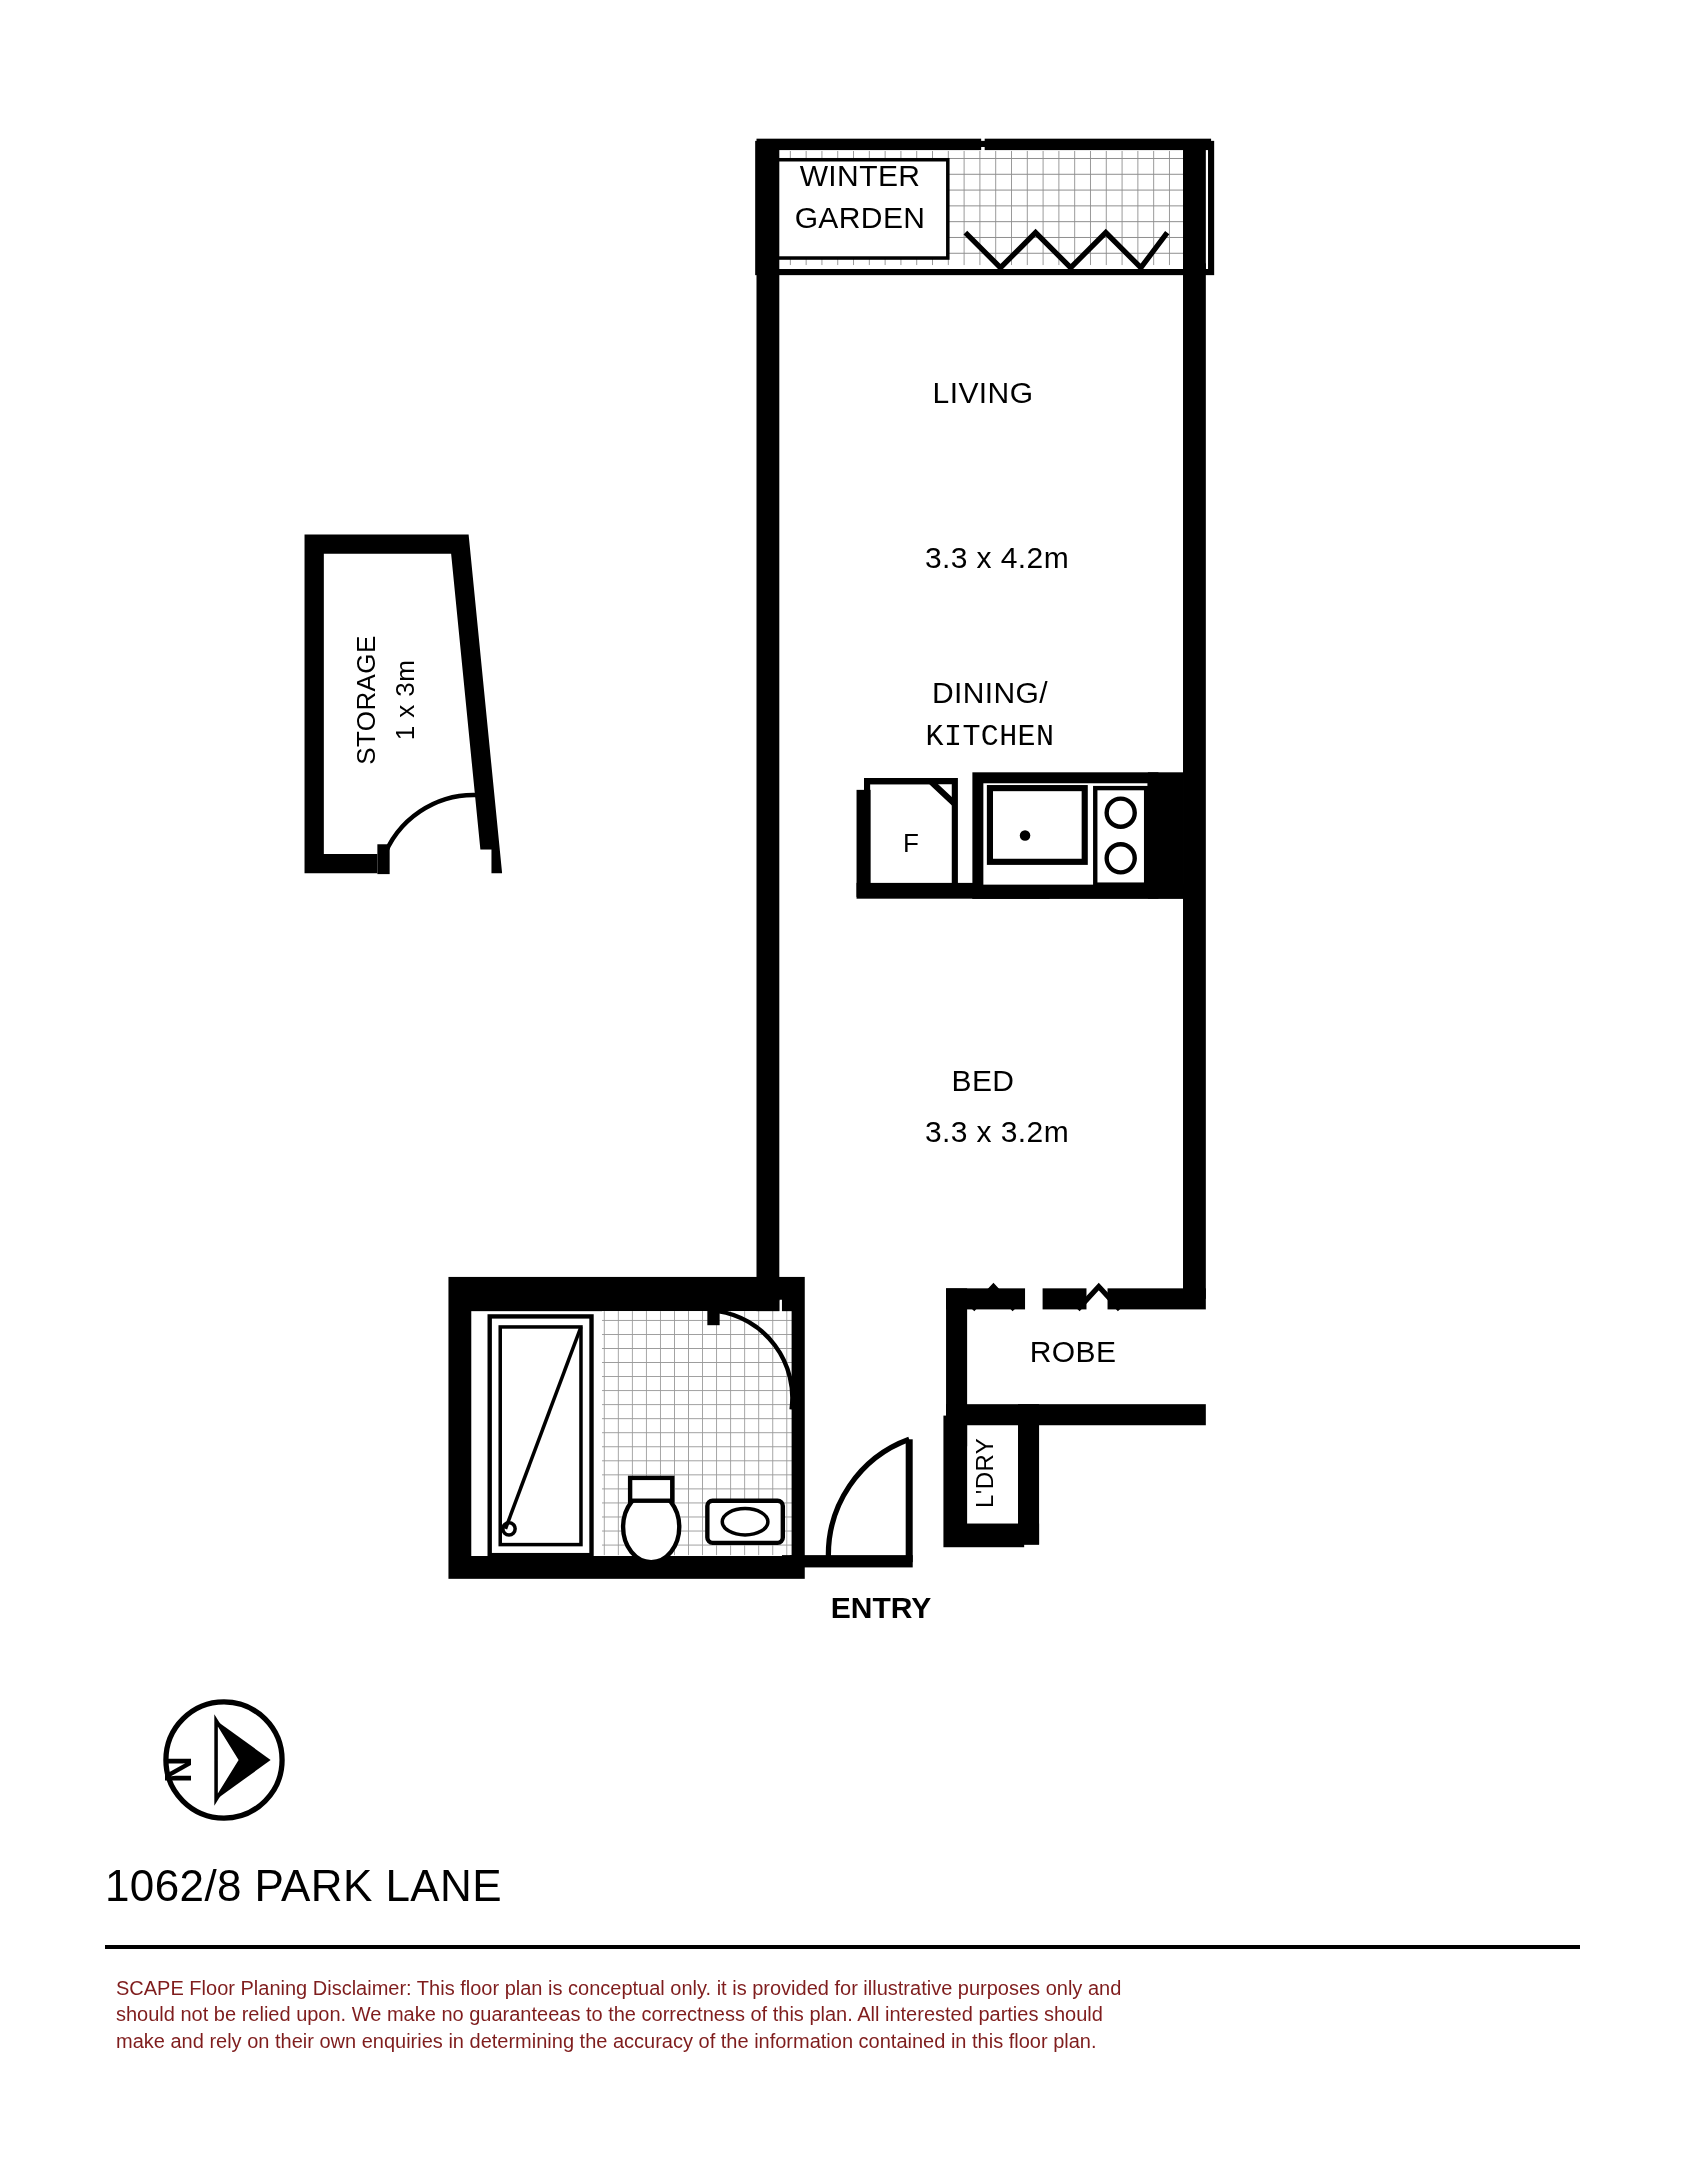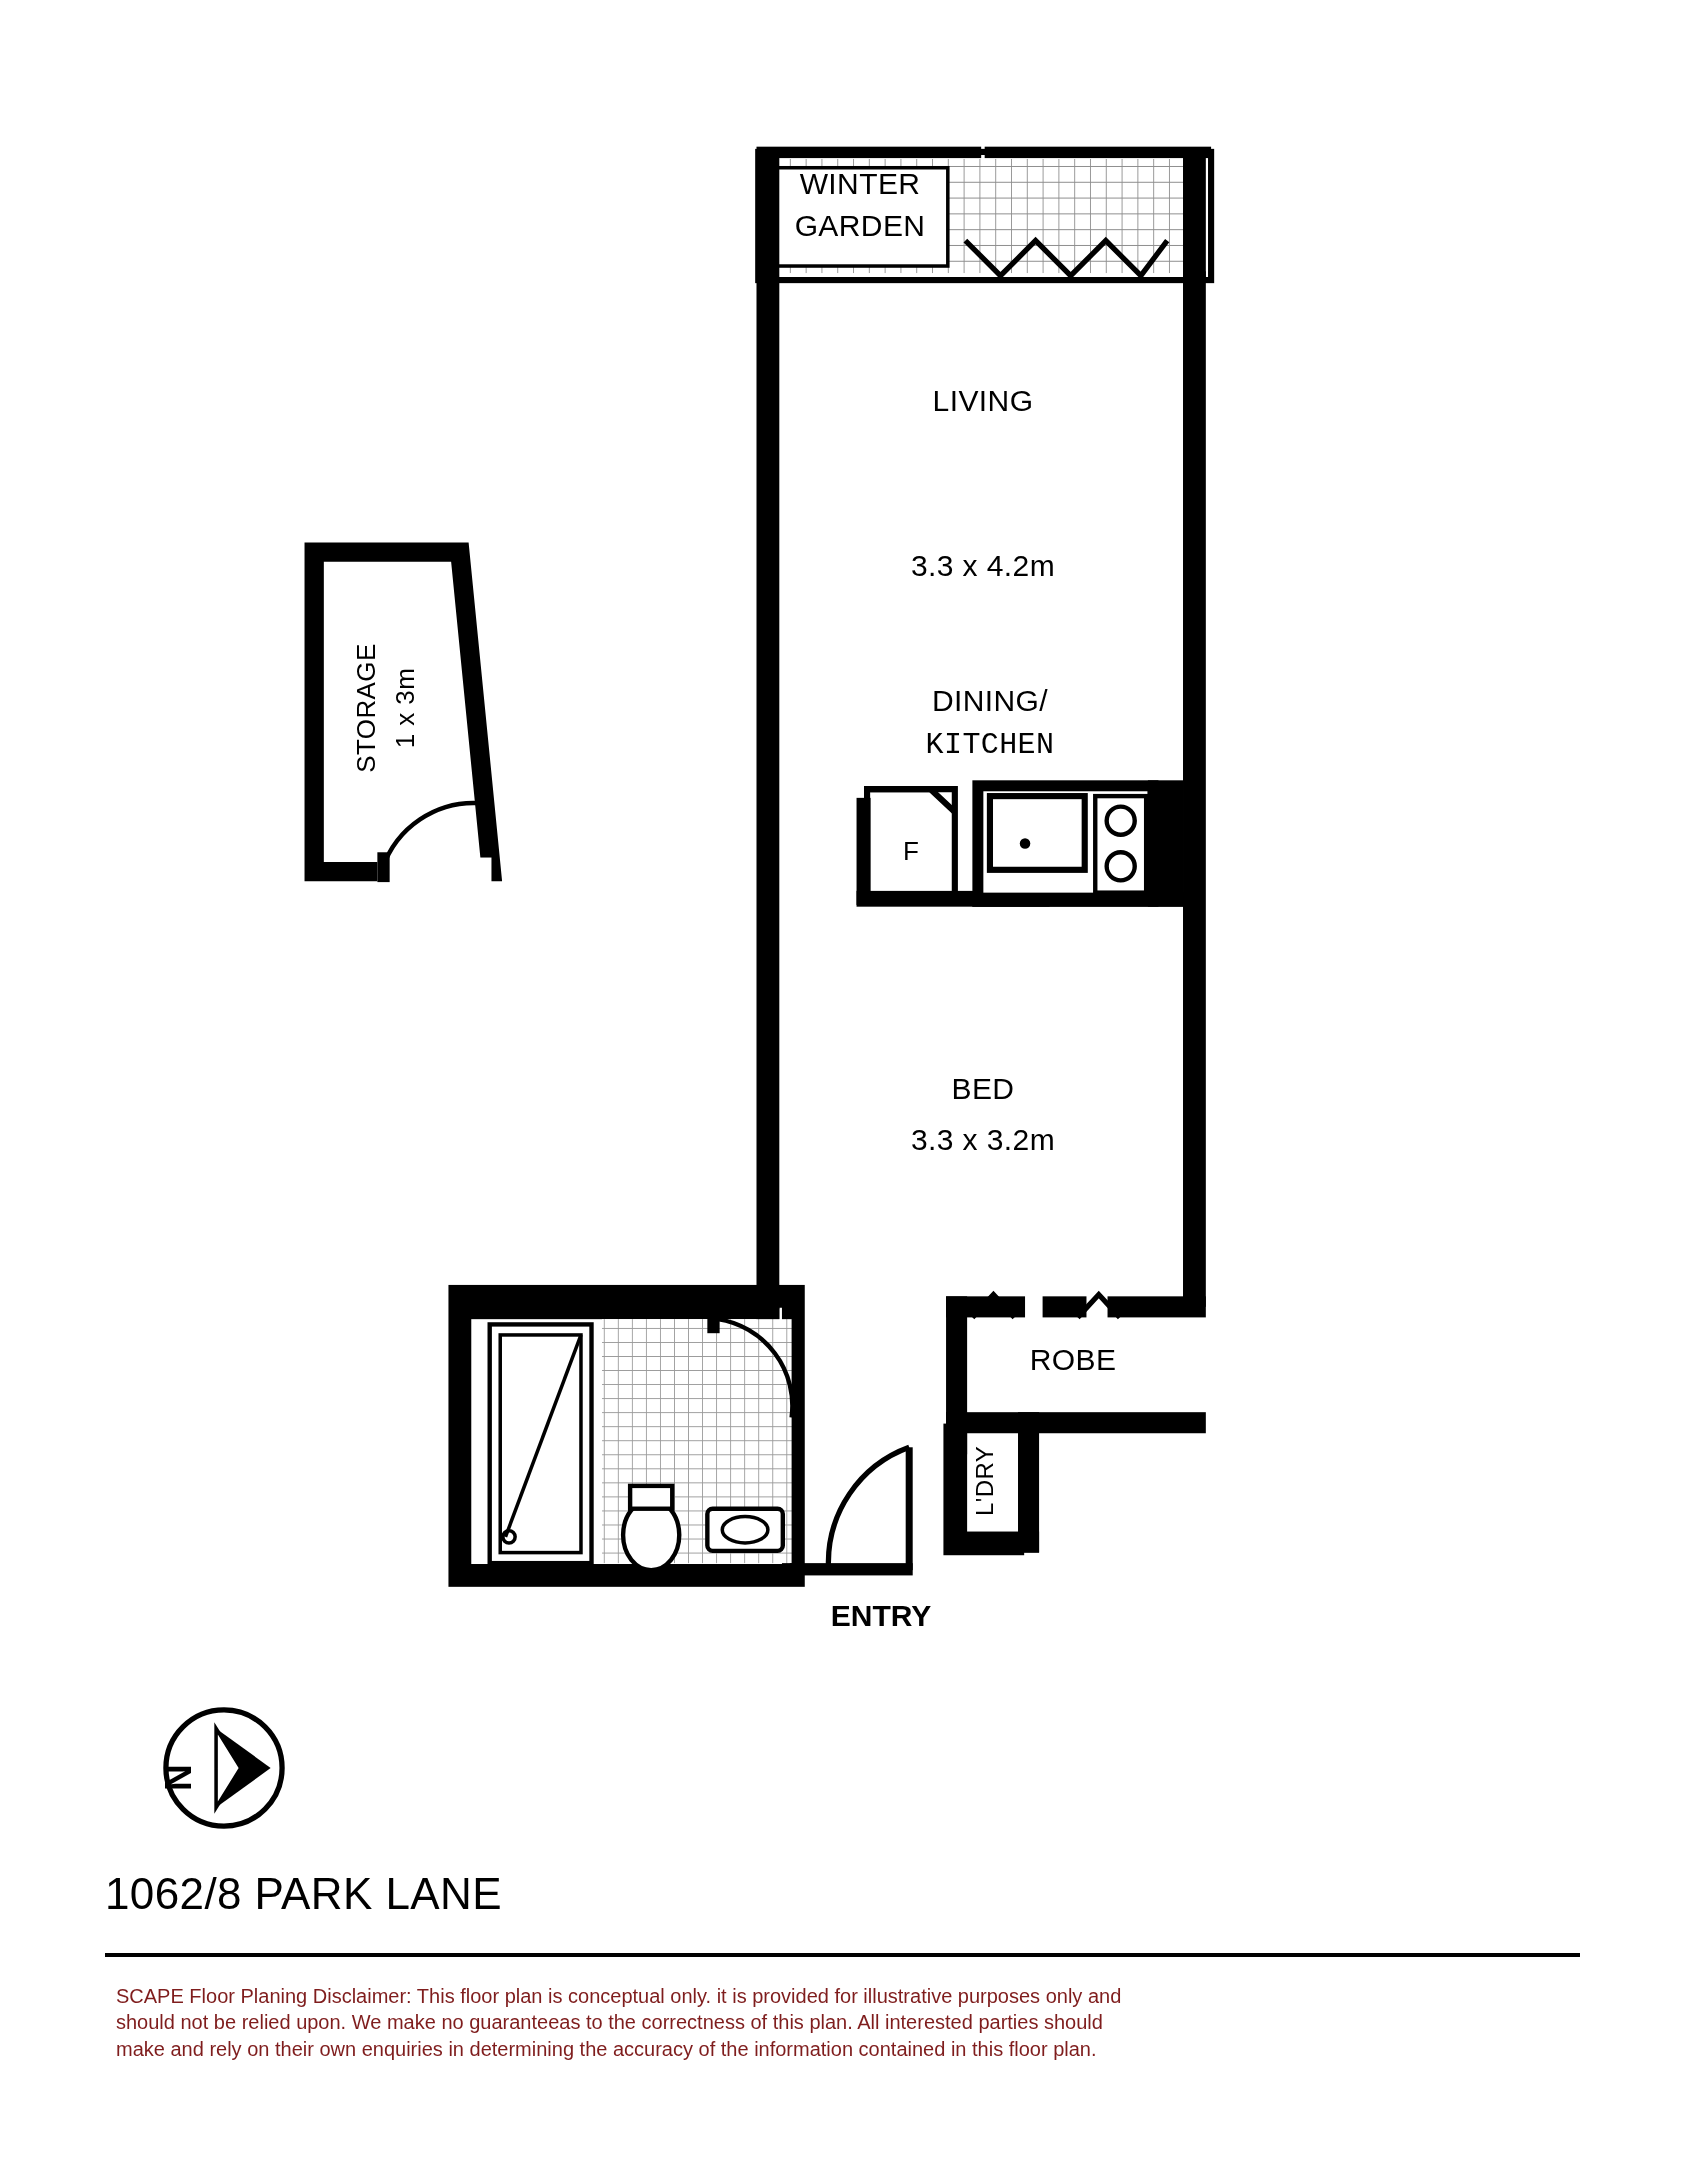--- a/index.html
+++ b/index.html
@@ -10,21 +10,21 @@
   body {
     width: 1685px;
     height: 2180px;
     position: relative;
     font-family: "Liberation Sans", sans-serif;
     color: #000000;
     overflow: hidden;
   }
   .plan-root {
     position: absolute;
-    left: 0; top: 8px;
+    left: 0; top: 0;
     width: 1685px;
     height: 1900px;
   }
   svg.floorplan {
     position: absolute;
     left: 0;
     top: 0;
     width: 1685px;
     height: 2180px;
   }
@@ -39,20 +39,21 @@
   .lbl-center {
     transform: translate(-50%, -50%);
   }
   .room-name {
     font-size: 30px;
     letter-spacing: 0.4px;
   }
   .room-dim {
     font-size: 30px;
     letter-spacing: 0.4px;
+    margin-left: 14px;
   }
   .small-room {
     font-size: 26px;
     letter-spacing: 0.4px;
   }
   .tiny-label {
     font-size: 24px;
     letter-spacing: 0.4px;
   }
   .fridge-label {

